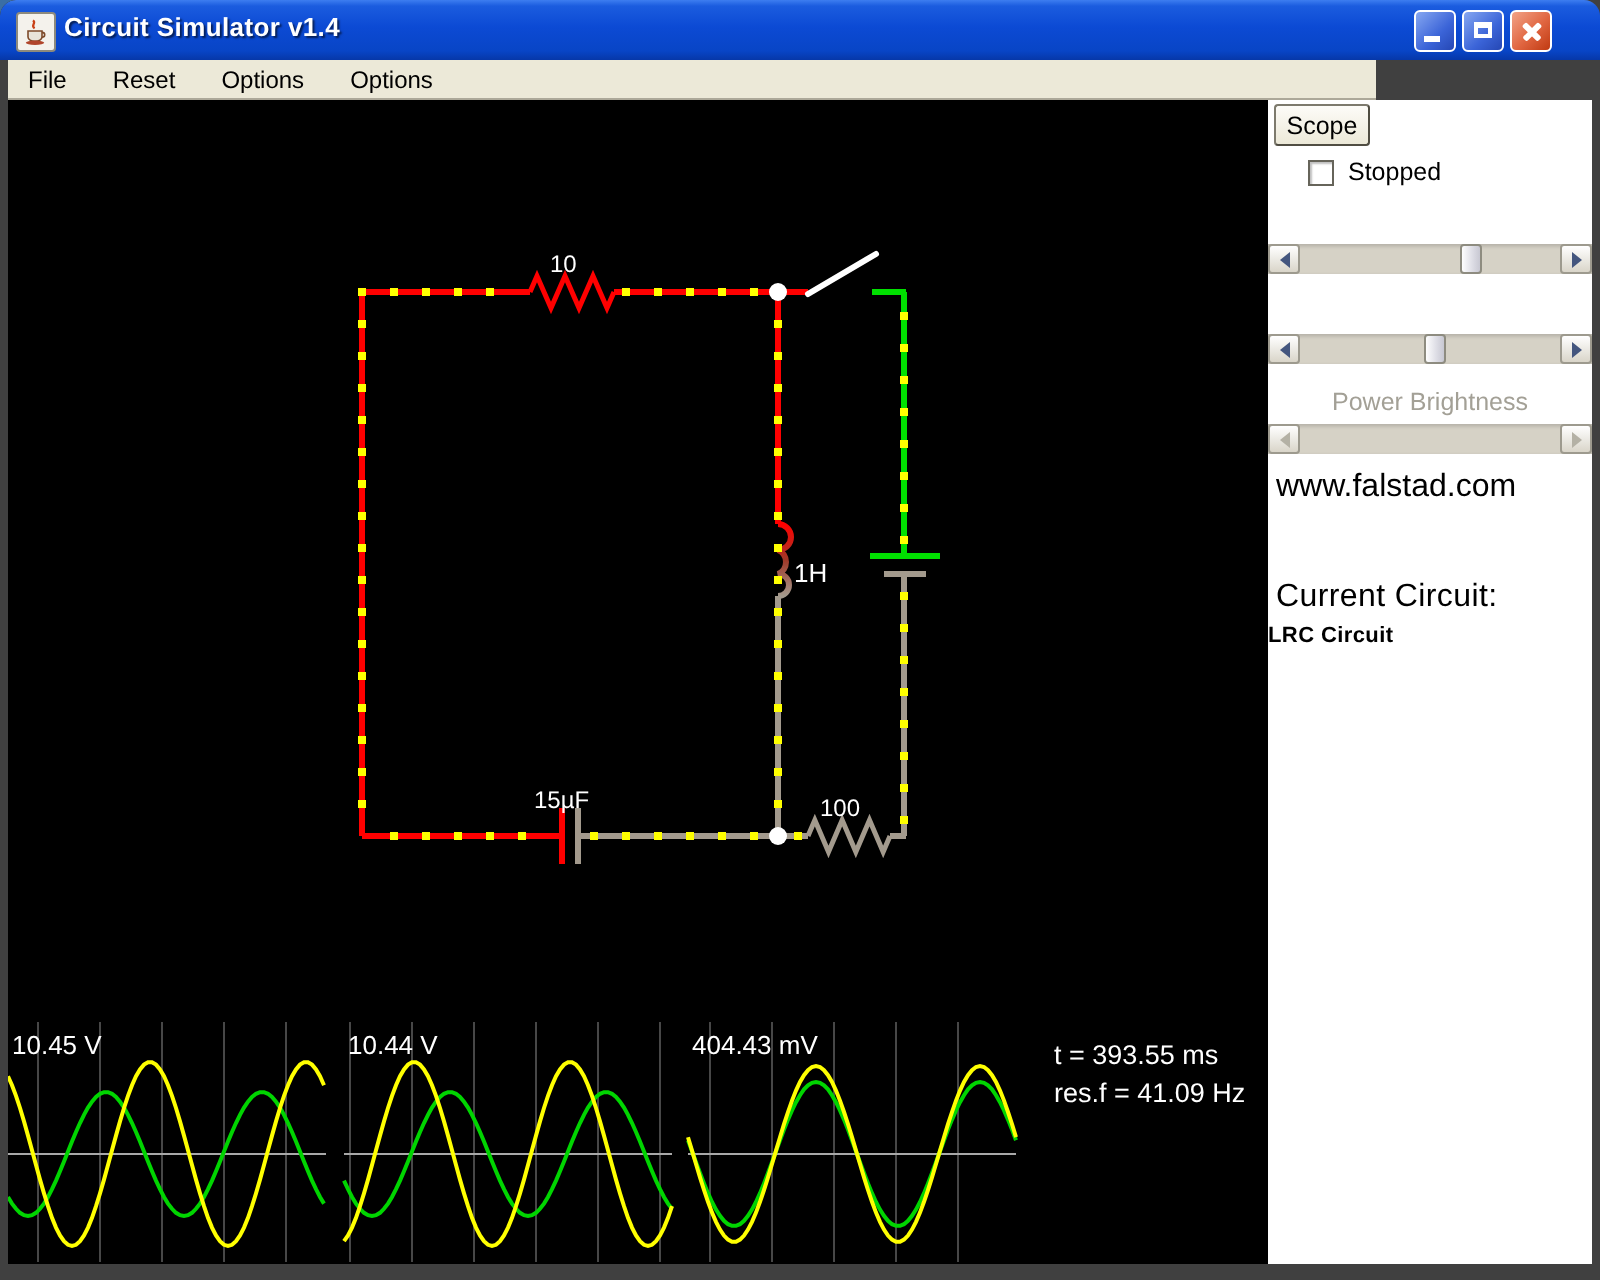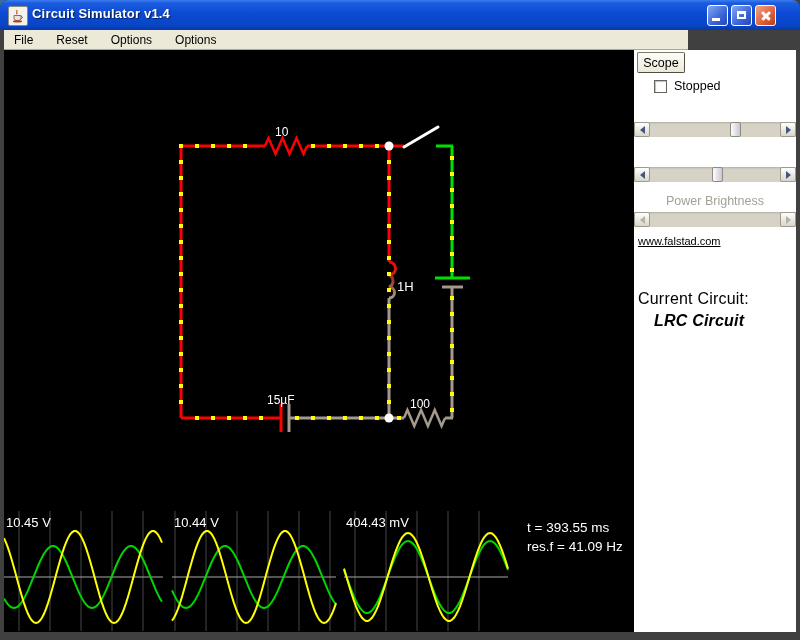--- a/index.html
+++ b/index.html
@@ -35,23 +35,23 @@
   .slider-label{position:absolute;left:0;width:162px;text-align:center;}
   .slider-label.disabled{color:#a3a096;}
   .xp-slider{position:absolute;left:0;width:162px;height:15px;background:#d6d2c6;box-shadow:inset 0 1px 2px rgba(0,0,0,.18);}
   .sl-arrow{position:absolute;top:0;width:16px;height:15px;background:linear-gradient(#ffffff,#d9d5c9);border:1px solid #9d9a8e;border-radius:2px;box-sizing:border-box;display:flex;align-items:center;justify-content:center;}
   .sl-arrow.left{left:0;} .sl-arrow.right{right:0;}
   .tri-l{width:0;height:0;border:4px solid transparent;border-right:5px solid #44567e;margin-left:-4px;}
   .tri-r{width:0;height:0;border:4px solid transparent;border-left:5px solid #44567e;margin-right:-4px;}
   .xp-slider.disabled .tri-l{border-right-color:#b4b1a5;}
   .xp-slider.disabled .tri-r{border-left-color:#b4b1a5;}
   .sl-thumb{position:absolute;top:0;width:11px;height:15px;background:linear-gradient(90deg,#fefefe,#dcdce4 60%,#c8c8d2);border:1px solid #8e8c80;border-radius:2px;box-sizing:border-box;}
-  .website{position:absolute;left:4px;top:185px;font-size:11px;text-decoration:underline;}
+  .website{position:absolute;left:4px;top:185px;font-size:16px;}
   .cc-label{position:absolute;left:4px;top:240px;font-size:16px;font-weight:normal;letter-spacing:.2px;}
-  .cc-name{position:absolute;left:20px;top:262px;font-size:16px;font-weight:bold;letter-spacing:.2px;font-style:italic;}
+  .cc-name{position:absolute;left:0;top:262px;font-size:11px;font-weight:bold;letter-spacing:.2px;}
   svg text{font-family:"Liberation Sans",sans-serif;}
 </style>
 </head>
 <body>
 
 <div class="window">
 
   <div class="titlebar">
     <div class="app-icon">
       <svg width="14" height="14" viewBox="0 0 14 14">

